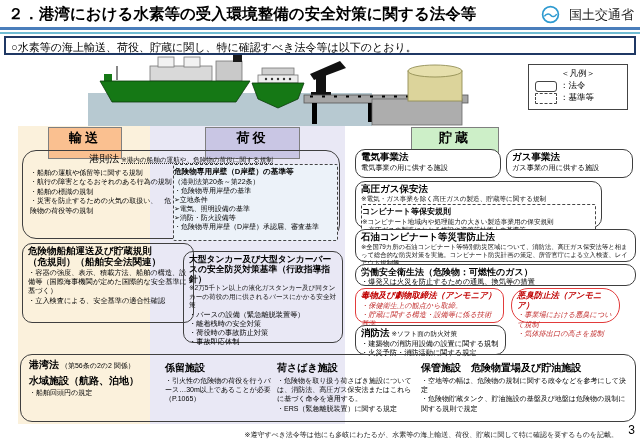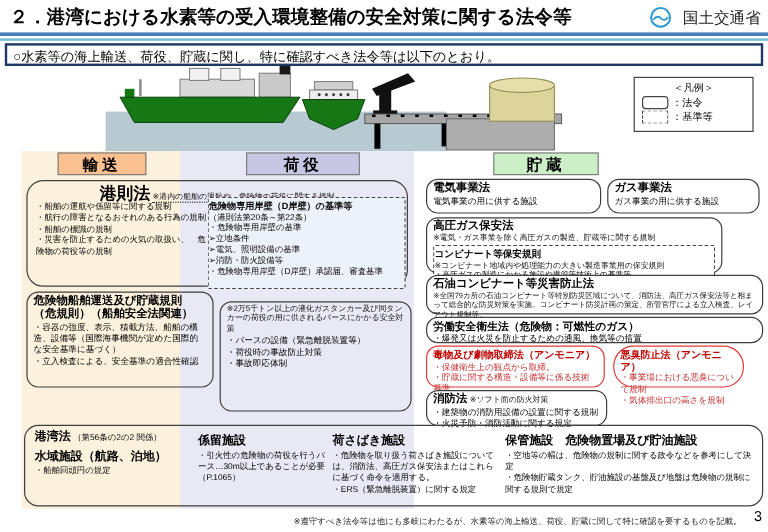--- a/index.html
+++ b/index.html
@@ -10,42 +10,42 @@
   
   #title{left:8px;top:4px;width:520px;font-size:15.5px;font-weight:bold;letter-spacing:0px;}
   #logo{right:6px;top:5px;display:flex;align-items:center;gap:9px;font-size:13px;color:#222;}
   #rule1{left:0;top:27px;width:640px;height:3px;background:#4a7ebb;}
   #rule2{left:0;top:32px;width:640px;height:2px;background:#6fbcd3;}
   #intro{left:4px;top:36px;width:632px;height:19px;border:2px solid #1f3864;background:#fff;font-size:11px;padding:2px 5px;}
 
   
   #bg-cream{left:18px;top:126px;width:132px;height:298px;background:#fbf1dc;}
   #bg-lav{left:150px;top:126px;width:195px;height:298px;background:#e9e8f5;}
-  .chip{height:19px;border:1px solid #7f7f7f;font-size:13px;font-weight:bold;text-align:center;line-height:19px;letter-spacing:3px;}
+  .chip{height:32px;border:1px solid #7f7f7f;font-size:13px;font-weight:bold;text-align:center;line-height:19px;letter-spacing:3px;}
   #hdr-transport{left:48px;top:127px;width:74px;background:#fac090;}
   #hdr-cargo{left:205px;top:127px;width:95px;background:#c9c6e4;}
   #hdr-storage{left:411px;top:127px;width:88px;background:#cdefc8;}
 
   
   .law{border:1.3px solid #3f3f3f;border-radius:10px;background:#fff;padding:2px 5px;font-size:7.2px;line-height:1.28;}
   .law.clear{background:transparent;}
   .lt{font-weight:bold;font-size:9.5px;line-height:1.15;}
   .note{font-size:6.6px;color:#111;}
   .dashedbox{border:1.2px dashed #444;background:#ecf2f9;padding:2px 0;font-size:7px;line-height:1.3;border-radius:2px;}
   .red{border-color:#e23b3b;}
   .red .lt{color:#c00000;font-size:8.4px;}
-  .red div{color:#c23030;}
+  .red div{color:#c23030;font-style:italic;}
 
   #box-kousoku{left:22px;top:150px;width:318px;height:89px;border-radius:14px;background:transparent;}
   #kousoku-head{position:absolute;left:0;top:2px;width:100%;text-align:center;}
   #kousoku-bullets{position:absolute;left:7px;top:17px;width:142px;font-size:7px;line-height:1.35;}
   #box-ganpeki{position:absolute;left:150px;top:13px;width:163px;height:71px;}
   #box-ganpeki .gt{font-weight:bold;font-size:7.6px;}
 
-  #box-kiki{left:22px;top:243px;width:156px;height:80px;background:transparent;}
+  #box-kiki{left:22px;top:243px;width:172px;height:80px;background:transparent;}
   #box-tanker{left:183px;top:251px;width:160px;height:92px;background:transparent;}
 
   #box-denki{left:355px;top:149px;width:146px;height:29px;}
   #box-gas{left:506px;top:149px;width:127px;height:29px;}
   #box-kouatsu{left:355px;top:181px;width:247px;height:47px;}
   #box-conbi{margin-top:1px;}
   #box-sekiyu{left:355px;top:229px;width:281px;height:33px;}
   #box-sekiyu .note{font-size:6.3px;}
   #box-roudou{left:355px;top:264px;width:281px;height:22px;}
   #box-doku{left:355px;top:288px;width:149px;height:35px;}
@@ -55,21 +55,21 @@
   #box-kouwan{left:20px;top:354px;width:616px;height:68px;border-radius:12px;background:transparent;}
   .kcol{position:absolute;font-size:7px;line-height:1.35;}
   #kc1{left:8px;top:3px;width:128px;}
   #kc2{left:144px;top:6px;width:106px;}
   #kc3{left:256px;top:6px;width:138px;}
   #kc4{left:400px;top:6px;width:210px;}
   .khead{font-weight:bold;font-size:10px;margin-bottom:1px;}
 
   
   #legend{left:528px;top:64px;width:100px;height:46px;border:1px solid #444;background:#fff;padding:3px 6px;font-size:8.5px;line-height:1.4;}
-  #legend .lrow{display:flex;align-items:center;gap:3px;}
+  #legend .lrow{display:flex;align-items:flex-end;gap:3px;}
   .swatch{width:20px;height:9px;border:1.2px solid #444;border-radius:3px;background:#fff;}
   .swatch.dash{border-style:dashed;border-radius:1px;}
   #legend-title{text-align:center;}
 
   
   #footer-note{right:22px;top:430px;font-size:7px;color:#222;}
   #page-num{right:5px;top:423px;font-size:12px;}
 
   .u-dot{border-bottom:1px dotted #333;}
 </style>
@@ -151,21 +151,21 @@
 
   <div class="abs" id="bg-cream"></div>
   <div class="abs" id="bg-lav"></div>
 
   <div class="abs chip" id="hdr-transport">輸送</div>
   <div class="abs chip" id="hdr-cargo">荷役</div>
   <div class="abs chip" id="hdr-storage">貯蔵</div>
 
   <div class="abs law clear" id="box-kousoku">
     <div id="kousoku-head">
-      <span style="font-weight:bold;font-size:14px;">港則法</span>
+      <span style="font-weight:normal;font-size:10px;">港則法</span>
       <span class="note u-dot">※港内の船舶の運航や、危険物の荷役に関する規制</span>
     </div>
     <div id="kousoku-bullets">
         <div>・船舶の運航や係留等に関する規制</div>
         <div>・航行の障害となるおそれのある行為の規制</div>
         <div>・船舶の標識の規制</div>
         <div>・災害を防止するための火気の取扱い、　危険物の荷役等の規制</div>
       </div>
     <div class="dashedbox" id="box-ganpeki">
       <div class="gt">危険物専用岸壁（D岸壁）の基準等</div>
@@ -183,23 +183,25 @@
   <div class="abs law clear" id="box-kiki">
     <div class="lt">危険物船舶運送及び貯蔵規則</div>
     <div class="lt">（危規則）（船舶安全法関連）</div>
     <div>
         <div>・容器の強度、表示、積載方法、船舶の構造、設備等（国際海事機関が定めた国際的な安全基準に基づく）</div>
         <div>・立入検査による、安全基準の適合性確認</div>
       </div>
   </div>
 
   <div class="abs law clear" id="box-tanker">
+    <div class="lt" style="font-size:8.8px;">大型タンカー及び大型タンカーバースの安全防災対策基準（行政指導指針）</div>
     <div class="note">※2万5千トン以上の液化ガスタンカー及び同タンカーの荷役の用に供されるバースにかかる安全対策</div>
     <div>
         <div>・バースの設備（緊急離脱装置等）</div>
+        <div>・離着桟時の安全対策</div>
         <div>・荷役時の事故防止対策</div>
         <div>・事故即応体制</div>
       </div>
   </div>
 
   <div class="abs law" id="box-denki">
     <div class="lt">電気事業法</div>
     <div>電気事業の用に供する施設</div>
   </div>
   <div class="abs law" id="box-gas">

